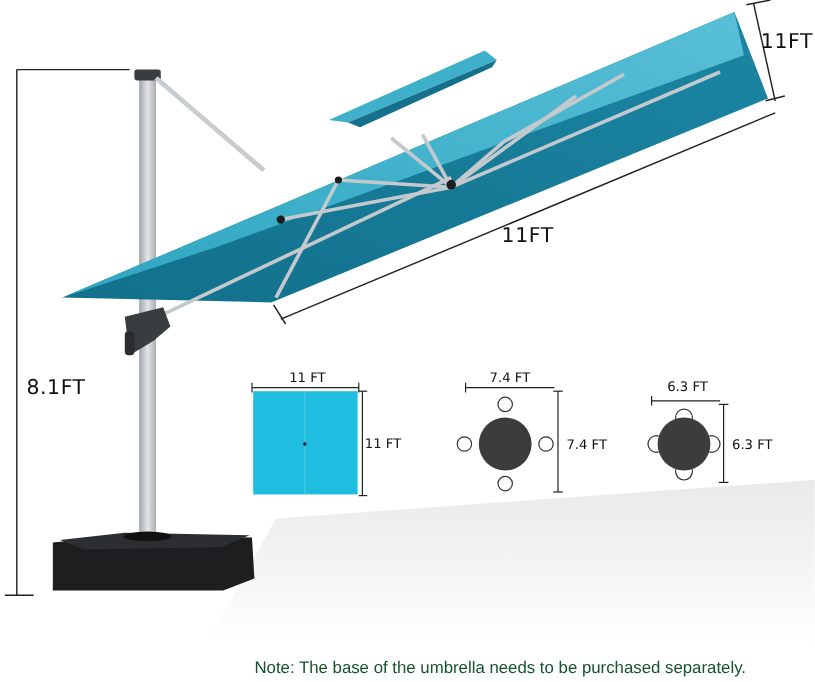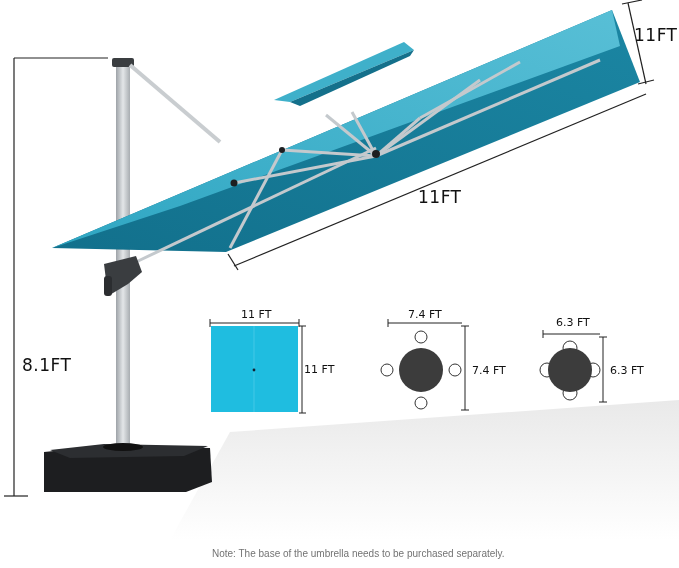--- a/index.html
+++ b/index.html
@@ -1,21 +1,21 @@
 <!DOCTYPE html>
 <html><head>
 <meta charset="utf-8">
 <style>
   html, body { margin: 0; padding: 0; background: #ffffff; }
   body { width: 679px; height: 568px; position: relative; overflow: hidden; font-family: "Liberation Sans", sans-serif; }
   .layer { position: absolute; left: 0; top: 0; }
   .label { position: absolute; color: #111; font-family: "DejaVu Sans", sans-serif; white-space: nowrap; text-align: right; }
   .big { font-size: 17px; letter-spacing: 0.5px; }
   .small { font-size: 11px; }
-  .note { position: absolute; left: 212px; top: 548px; font-size: 10px; color: #737373; font-family: "Liberation Sans", sans-serif; white-space: nowrap; }
+  .note { position: absolute; left: 212px; top: 548px; font-size: 14px; color: #14532d; font-family: "Liberation Sans", sans-serif; white-space: nowrap; }
 </style>
 </head>
 <body>
 
 <svg class="layer" width="679" height="568">
   <defs>
     <linearGradient id="floor" x1="0" y1="0" x2="0" y2="1">
       <stop offset="0" stop-color="#e9e9e9"></stop>
       <stop offset="1" stop-color="#ffffff"></stop>
     </linearGradient>
@@ -126,21 +126,21 @@
     <g fill="#fff" stroke="#333" stroke-width="1">
       <circle cx="570" cy="348" r="7"></circle>
       <circle cx="570" cy="393" r="7"></circle>
       <circle cx="547" cy="370" r="7"></circle>
       <circle cx="593" cy="370" r="7"></circle>
     </g>
     <circle cx="570" cy="370" r="22" fill="#3c3c3c"></circle>
   </g>
 </svg>
 
-<div class="label big" style="left:22px; top:313px;margin-top:42px;">8.1FT</div>
+<div class="label big" style="left:22px; top:313px;">8.1FT</div>
 <div class="label big" style="left:634px; top:25px;">11FT</div>
 <div class="label big" style="left:418px; top:187px;">11FT</div>
 
 <div class="label small" style="left:241px; top:308px;">11 FT</div>
 <div class="label small" style="left:304px; top:363px;">11 FT</div>
 
 <div class="label small" style="left:408px; top:308px;">7.4 FT</div>
 <div class="label small" style="left:472px; top:364px;">7.4 FT</div>
 
 <div class="label small" style="left:556px; top:316px;">6.3 FT</div>

